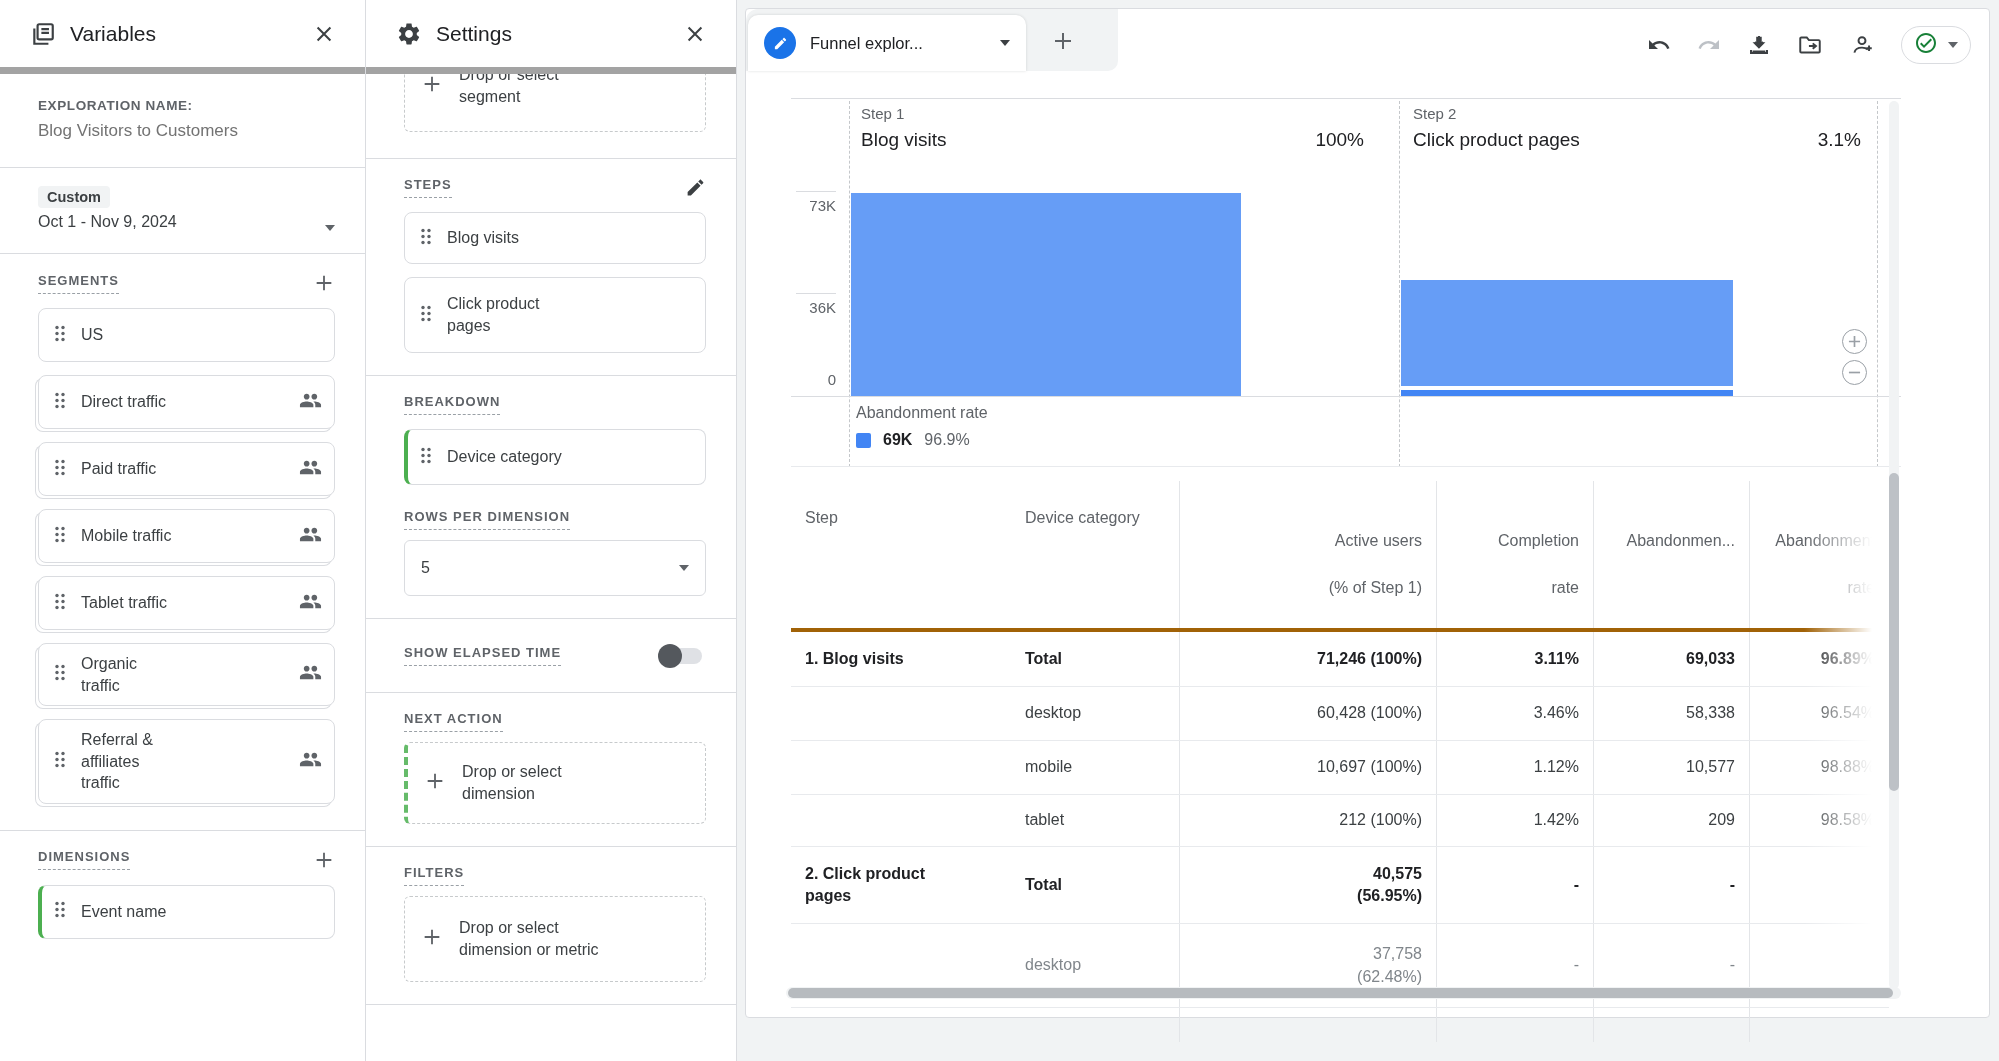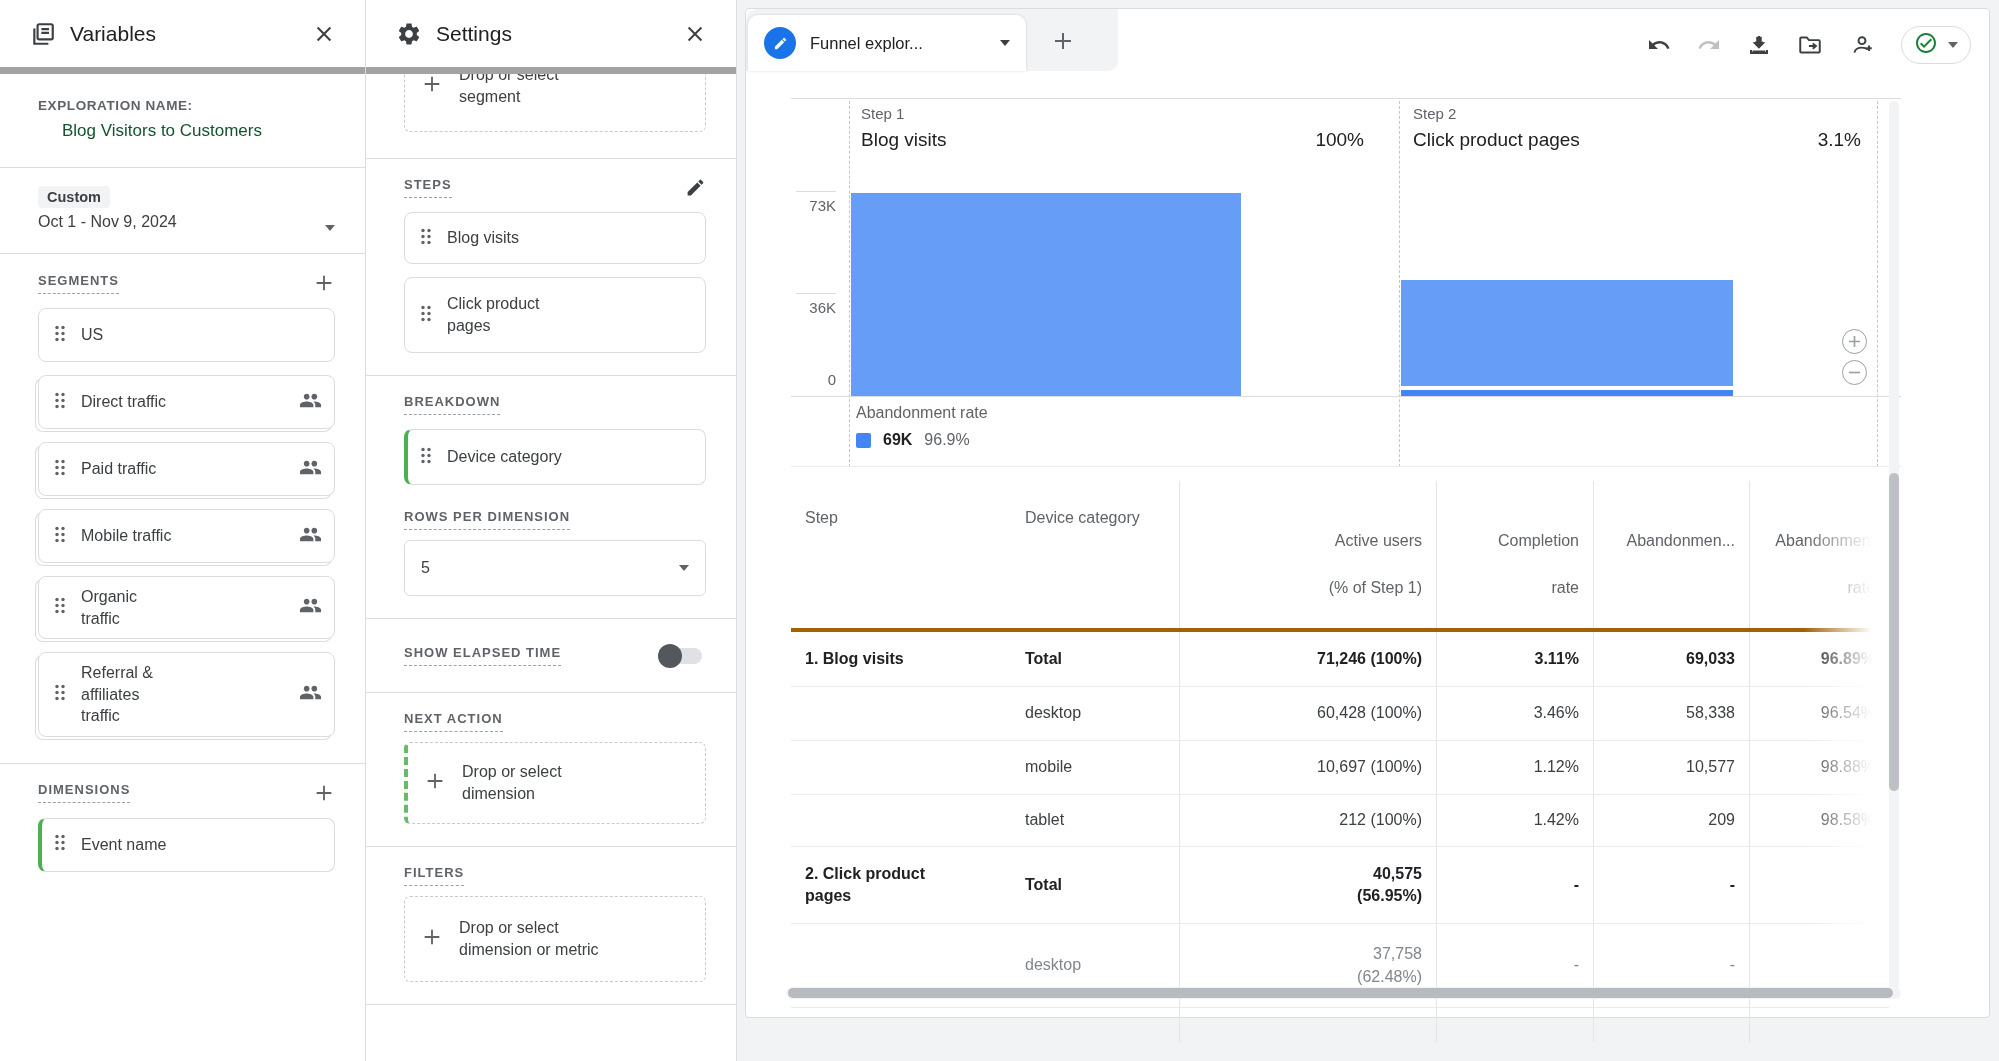--- a/index.html
+++ b/index.html
@@ -13,21 +13,21 @@
   .panel-vars { left:0; width:366px; }
   .panel-settings { left:366px; width:371px; }
   .panel-head { height:74px; display:flex; align-items:center; gap:14px; padding:0 28px 0 30px; border-bottom:7px solid #a3a3a3; }
   .panel-title { font-size:21px; color:#202124; flex:1; }
   .xbtn { width:26px; height:26px; cursor:pointer; display:flex; align-items:center; justify-content:center; }
   .sect { border-bottom:1px solid #dadce0; padding:18px 30px 22px 38px; }
   .sect-label { display:inline-block; font-size:13px; font-weight:bold; letter-spacing:1px; color:#5f6368;
     border-bottom:1px dashed #9aa0a6; padding-bottom:5px; }
   .label-row { display:flex; align-items:center; justify-content:space-between; margin-bottom:14px; }
   .name-label { font-size:13.5px; font-weight:bold; letter-spacing:0.6px; color:#5f6368; margin-bottom:8px; }
-  .name-value { font-size:17px; color:#14532d;margin-left:24px; }
+  .name-value { font-size:17px; color:#737373; }
   .badge { display:inline-block; background:#f1f3f4; border-radius:4px; padding:3px 9px; font-size:14.5px; font-weight:bold; color:#3c4043; }
   .date-value { font-size:16px; color:#3c4043; margin-top:5px; }
   .chips { display:flex; flex-direction:column; gap:13px; }
   .chip { background:#fff; border:1px solid #dadce0; border-radius:8px; min-height:54px;
     display:flex; align-items:center; gap:16px; padding:9px 12px 9px 16px; font-size:16px; color:#3c4043; cursor:grab; }
   .chip .chip-label { flex:1; white-space:pre-line; line-height:1.35; }
   .chip.stacked { box-shadow:-3px 3px 0 -1px #ffffff, -3px 3px 0 0 #dadce0; }
   .chip.green { border-left:4px solid #4caf50; padding-left:13px; }
   .iconbtn { cursor:pointer; display:flex; align-items:center; justify-content:center; }
   .caret { width:0; height:0; border-left:5px solid transparent; border-right:5px solid transparent; border-top:6px solid #5f6368; }
@@ -210,20 +210,36 @@
           <span><svg width="10" height="17" viewBox="0 0 10 17">
                 <g fill="#5f6368">
                   <circle cx="2" cy="2.5" r="1.7"></circle>
                   <circle cx="8" cy="2.5" r="1.7"></circle>
                   <circle cx="2" cy="8.5" r="1.7"></circle>
                   <circle cx="8" cy="8.5" r="1.7"></circle>
                   <circle cx="2" cy="14.5" r="1.7"></circle>
                   <circle cx="8" cy="14.5" r="1.7"></circle>
                 </g>
               </svg></span>
+          <span class="chip-label">Tablet traffic</span>
+          <span><svg width="23" height="23" viewBox="0 0 24 24" fill="#5f6368">
+                <path d="M16 11c1.66 0 2.99-1.34 2.99-3S17.66 5 16 5c-1.66 0-3 1.34-3 3s1.34 3 3 3zm-8 0c1.66 0 2.99-1.34 2.99-3S9.66 5 8 5C6.34 5 5 6.34 5 8s1.34 3 3 3zm0 2c-2.33 0-7 1.17-7 3.5V19h14v-2.5c0-2.33-4.67-3.5-7-3.5zm8 0c-.29 0-.62.02-.97.05 1.16.84 1.97 1.97 1.97 3.45V19h6v-2.5c0-2.33-4.67-3.5-7-3.5z"></path>
+              </svg></span>
+        </div>
+        <div class="chip stacked">
+          <span><svg width="10" height="17" viewBox="0 0 10 17">
+                <g fill="#5f6368">
+                  <circle cx="2" cy="2.5" r="1.7"></circle>
+                  <circle cx="8" cy="2.5" r="1.7"></circle>
+                  <circle cx="2" cy="8.5" r="1.7"></circle>
+                  <circle cx="8" cy="8.5" r="1.7"></circle>
+                  <circle cx="2" cy="14.5" r="1.7"></circle>
+                  <circle cx="8" cy="14.5" r="1.7"></circle>
+                </g>
+              </svg></span>
           <span class="chip-label">Organic
 traffic</span>
           <span><svg width="23" height="23" viewBox="0 0 24 24" fill="#5f6368">
                 <path d="M16 11c1.66 0 2.99-1.34 2.99-3S17.66 5 16 5c-1.66 0-3 1.34-3 3s1.34 3 3 3zm-8 0c1.66 0 2.99-1.34 2.99-3S9.66 5 8 5C6.34 5 5 6.34 5 8s1.34 3 3 3zm0 2c-2.33 0-7 1.17-7 3.5V19h14v-2.5c0-2.33-4.67-3.5-7-3.5zm8 0c-.29 0-.62.02-.97.05 1.16.84 1.97 1.97 1.97 3.45V19h6v-2.5c0-2.33-4.67-3.5-7-3.5z"></path>
               </svg></span>
         </div>
         <div class="chip stacked">
           <span><svg width="10" height="17" viewBox="0 0 10 17">
                 <g fill="#5f6368">
                   <circle cx="2" cy="2.5" r="1.7"></circle>

